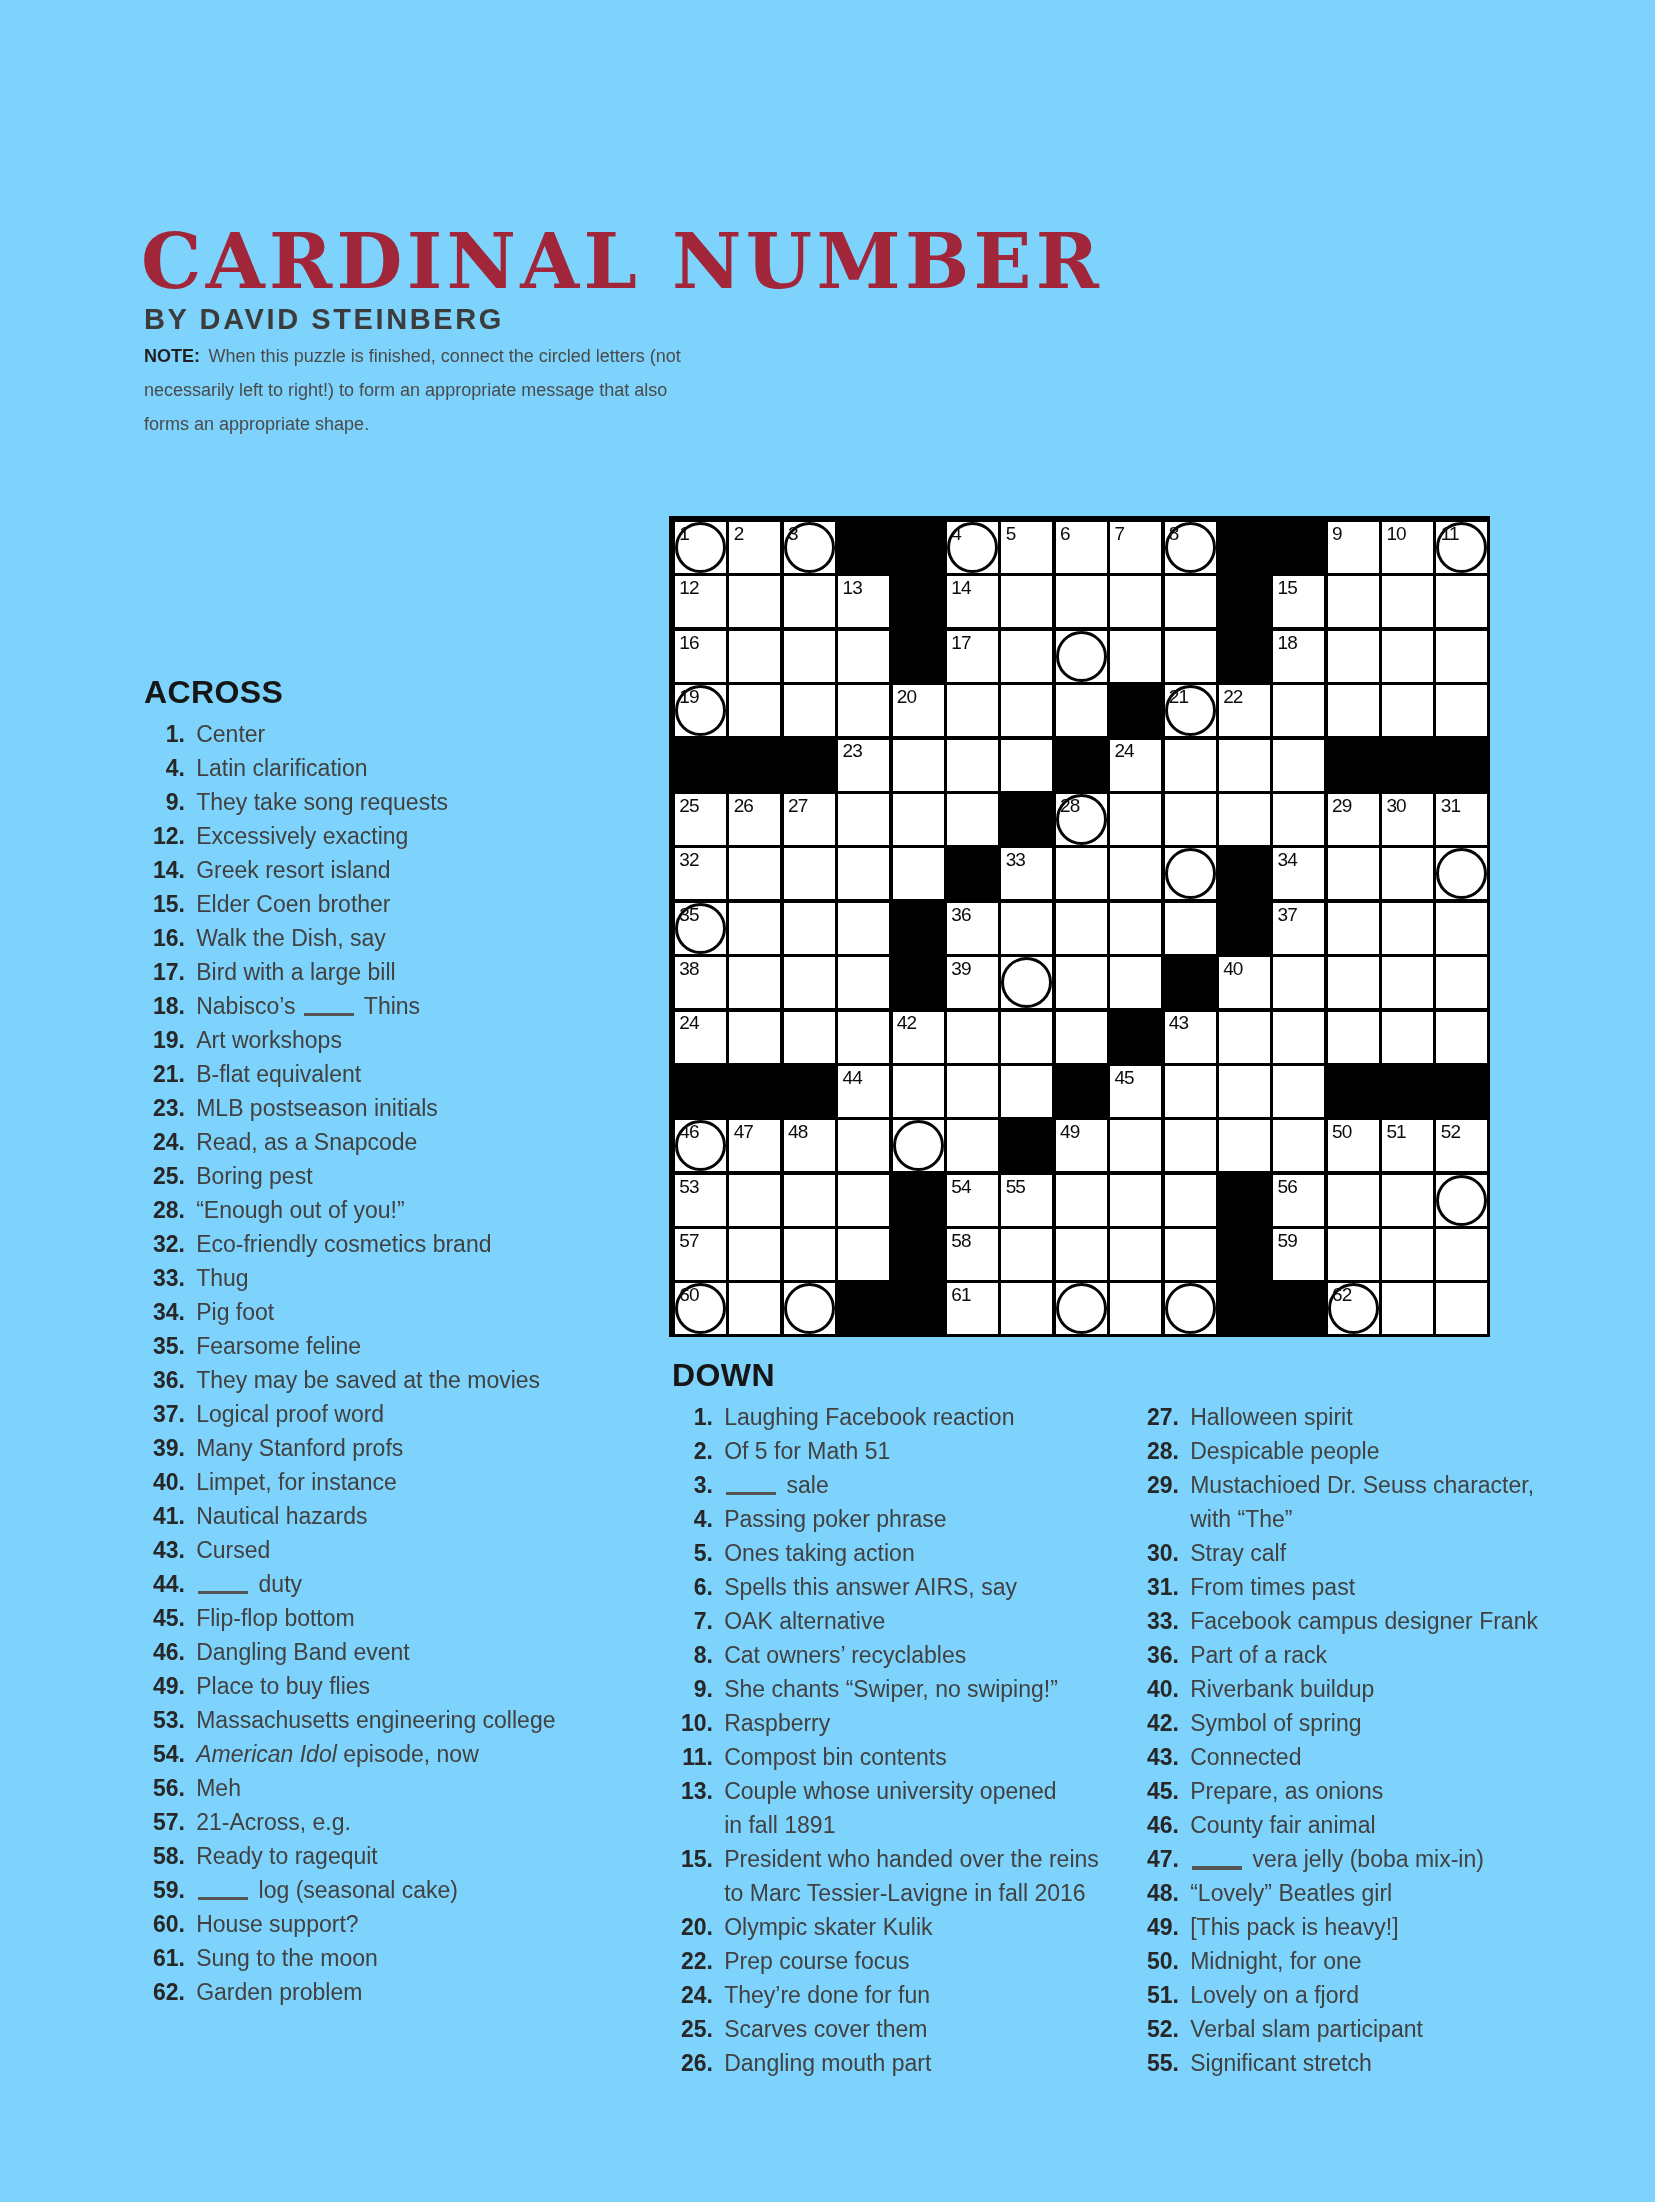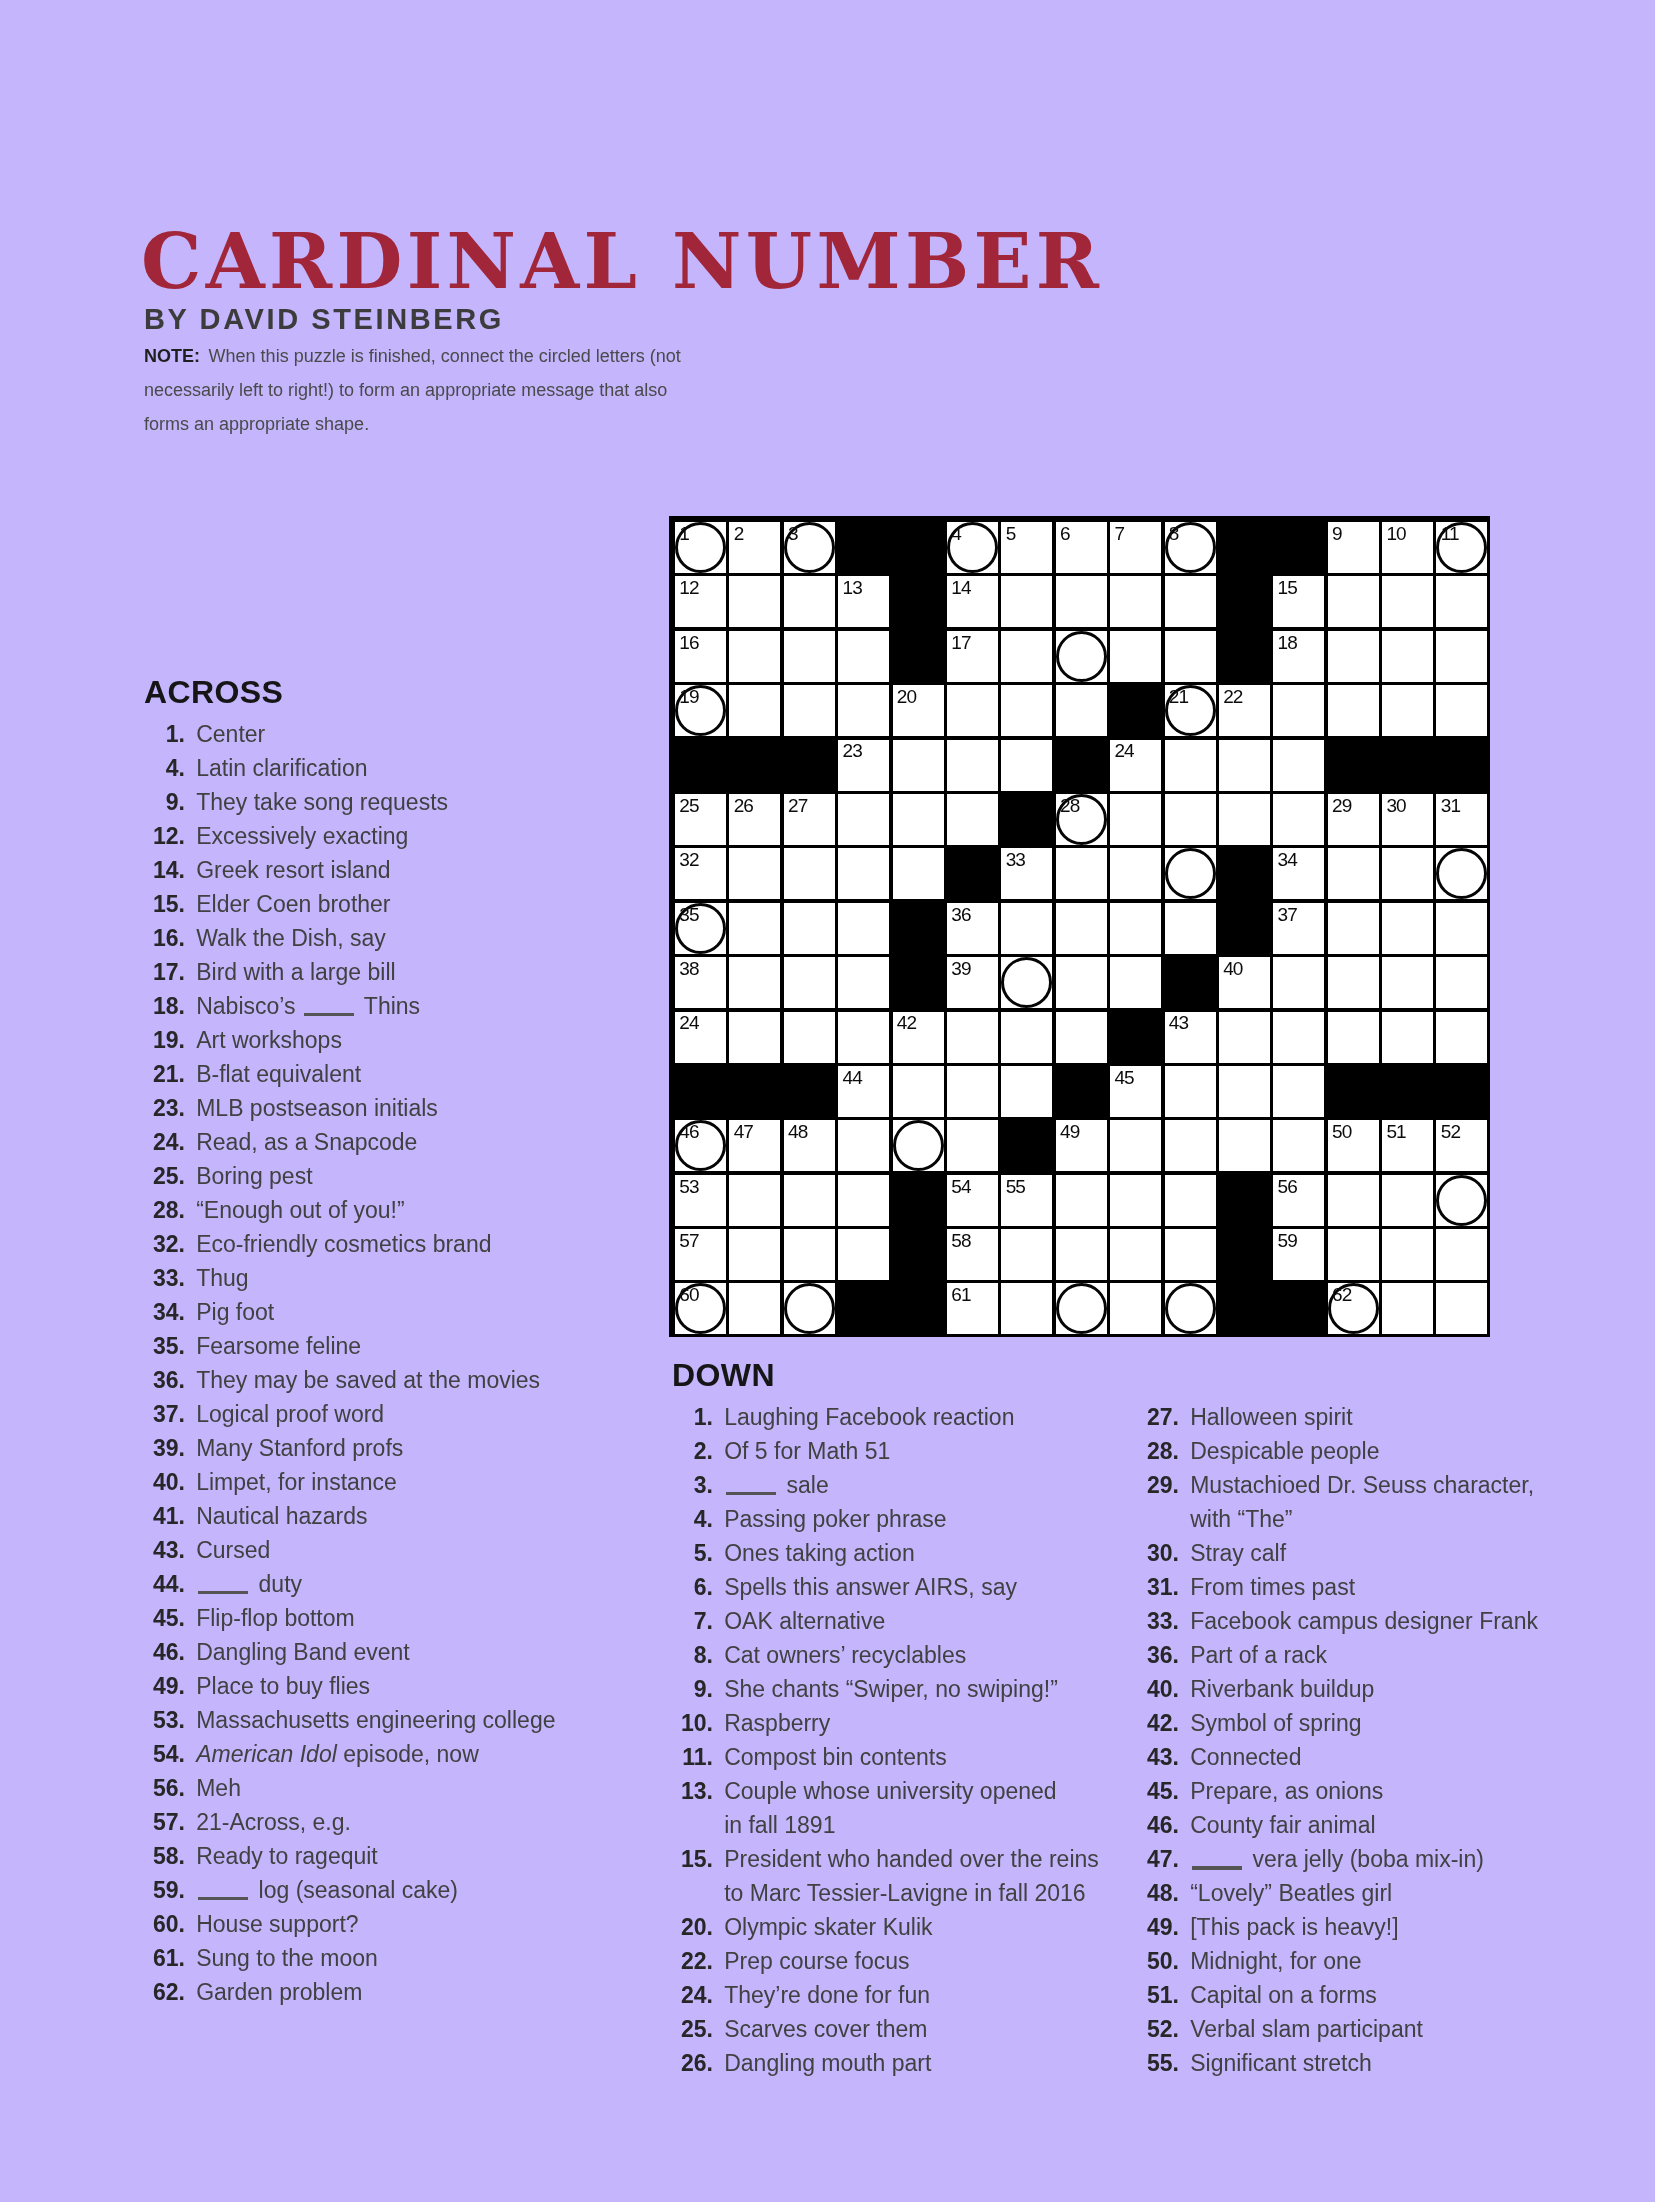--- a/index.html
+++ b/index.html
@@ -5,21 +5,21 @@
   :root{
     --cardinal:#A22639;
     --clue_text:#414141;
     --heading:#161616;
     --note_text:#4a4a4a;
     --black_square:#000000;
   }
   *{margin:0;padding:0;box-sizing:border-box;}
   html,body{background:#ffffff;}
   body{font-family:"Liberation Sans",sans-serif;}
-  .page{position:relative;width:1655px;height:2203px;background:#c4b5fd;overflow:hidden;}
+  .page{position:relative;width:1655px;height:2203px;background:#7dd3fc;overflow:hidden;}
 
   .title{
     position:absolute;left:141px;top:224px;
     font-family:"DejaVu Serif",serif;
     font-weight:bold;font-size:76px;line-height:1;
     letter-spacing:4.3px;color:var(--cardinal);
     white-space:nowrap;
   }
   .byline{
     position:absolute;left:144px;top:303px;
@@ -773,21 +773,21 @@
       <div class="clue-row">
         <span class="clue-num">49.</span>
         <span class="clue-text">[This pack is heavy!]</span>
       </div>
       <div class="clue-row">
         <span class="clue-num">50.</span>
         <span class="clue-text">Midnight, for one</span>
       </div>
       <div class="clue-row">
         <span class="clue-num">51.</span>
-        <span class="clue-text">Capital on a forms</span>
+        <span class="clue-text">Lovely on a fjord</span>
       </div>
       <div class="clue-row">
         <span class="clue-num">52.</span>
         <span class="clue-text">Verbal slam participant</span>
       </div>
       <div class="clue-row">
         <span class="clue-num">55.</span>
         <span class="clue-text">Significant stretch</span>
       </div>
     </div>

